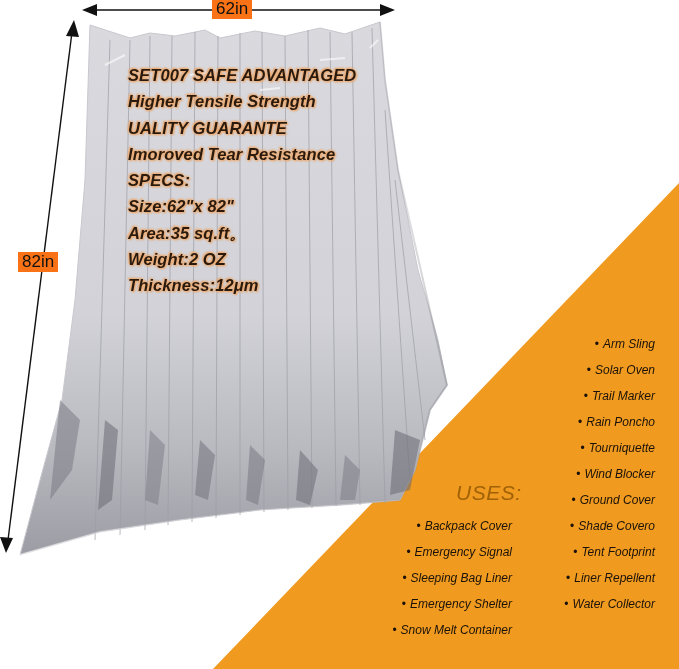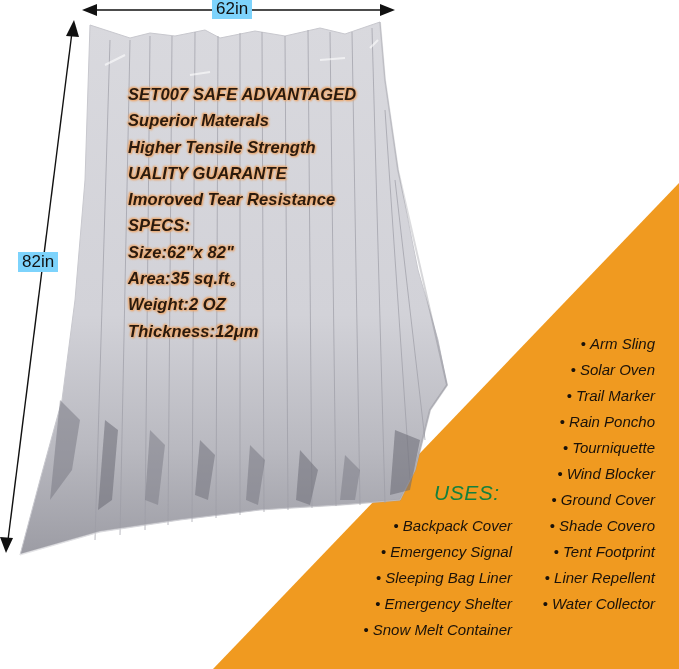--- a/index.html
+++ b/index.html
@@ -1,27 +1,27 @@
 <!DOCTYPE html>
 <html><head>
 <meta charset="utf-8">
 <style>
   html, body { margin: 0; padding: 0; background: #ffffff; }
   body { width: 679px; height: 669px; position: relative; overflow: hidden; font-family: "Liberation Sans", "DejaVu Sans", sans-serif; }
   .layer { position: absolute; left: 0; top: 0; width: 679px; height: 669px; }
-  .dim-label { position: absolute; font-size: 17px; color: #111; background: #7dd3fc; padding: 0 4px; font-family: "Liberation Sans", sans-serif; }
-  .feature-list { position: absolute; left: 128px; top: 81px; margin: 0; padding: 0; list-style: none; }
+  .dim-label { position: absolute; font-size: 17px; color: #111; background: #f97316; padding: 0 4px; font-family: "Liberation Sans", sans-serif; }
+  .feature-list { position: absolute; left: 128px; top: 62px; margin: 0; padding: 0; list-style: none; }
   .feature-list li {
     font-style: italic; font-weight: bold; font-size: 16.5px; line-height: 26.3px; height: 26.3px;
     color: #2a1a0e; letter-spacing: 0.1px; white-space: nowrap;
     text-shadow: 0 0 3px #f1b27a, 0 0 2px #f4c294, 1px 1px 2px #e89a5a, -1px -1px 2px #e89a5a;
   }
-  .uses-title { position: absolute; left: 434px; top: 481px; font-size: 21px; font-style: italic; color: #15803d; letter-spacing: 0.5px; }
+  .uses-title { position: absolute; left: 456px; top: 481px; font-size: 21px; font-style: italic; color: #a16207; letter-spacing: 0.5px; }
   .uses-col { position: absolute; margin: 0; padding: 0; list-style: none; text-align: right; }
-  .uses-col li { font-style: italic; font-size: 15px; line-height: 26px; height: 26px; color: #1a120a; white-space: nowrap; }
+  .uses-col li { font-style: italic; font-size: 12px; line-height: 26px; height: 26px; color: #1a120a; white-space: nowrap; }
   .uses-col li .bullet { margin-right: 4px; font-style: normal; }
   .uses-left { right: 167px; top: 513px; }
   .uses-right { right: 24px; top: 331px; }
 </style>
 </head>
 <body>
 
 <svg class="layer" viewBox="0 0 679 669" width="679" height="669">
   <polygon points="679,183 679,669 213,669" fill="#F09A20"></polygon>
 </svg>
@@ -94,21 +94,20 @@
     <polygon points="74,20 66,36 79,37" fill="#111"></polygon>
     <polygon points="6,553 0,537 13,538" fill="#111"></polygon>
   </g>
 </svg>
 
 <div class="dim-label" style="left:212px; top:-1px;">62in</div>
 <div class="dim-label" style="left:18px; top:252px;">82in</div>
 
 <ul class="feature-list">
   <li>SET007 SAFE ADVANTAGED</li>
-  <li>Superior Materals</li>
   <li>Higher Tensile Strength</li>
   <li>UALITY GUARANTE</li>
   <li>Imoroved Tear Resistance</li>
   <li>SPECS:</li>
   <li>Size:62"x 82"</li>
   <li>Area:35 sq.ft。</li>
   <li>Weight:2 OZ</li>
   <li>Thickness:12μm</li>
 </ul>
 

